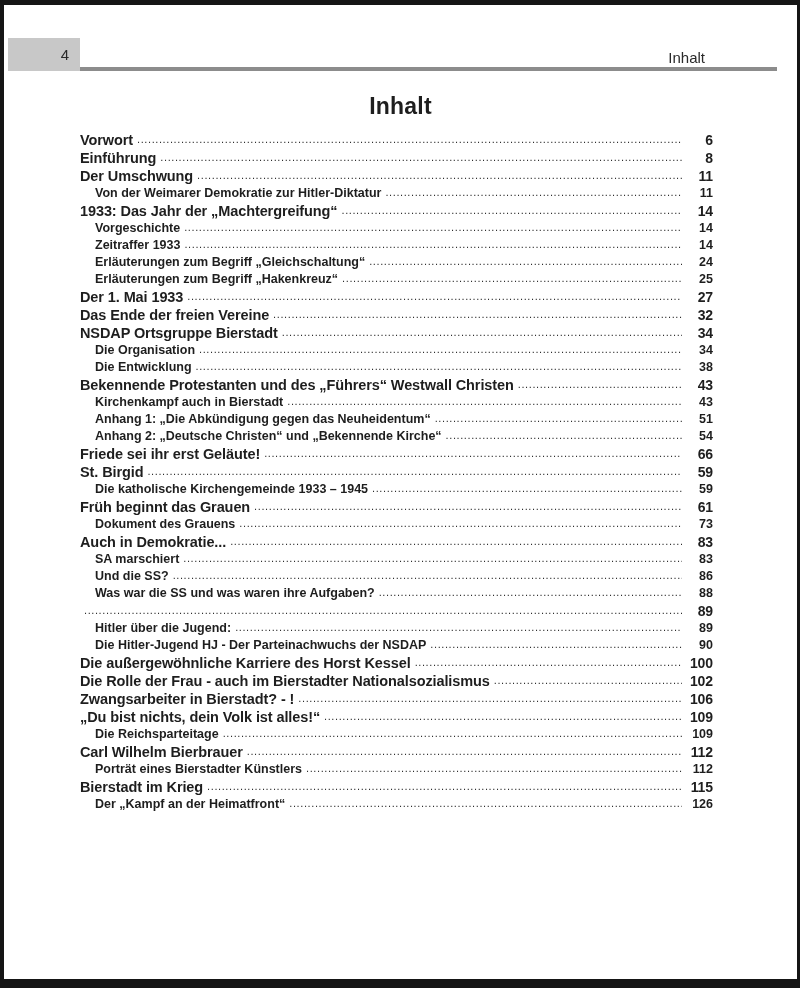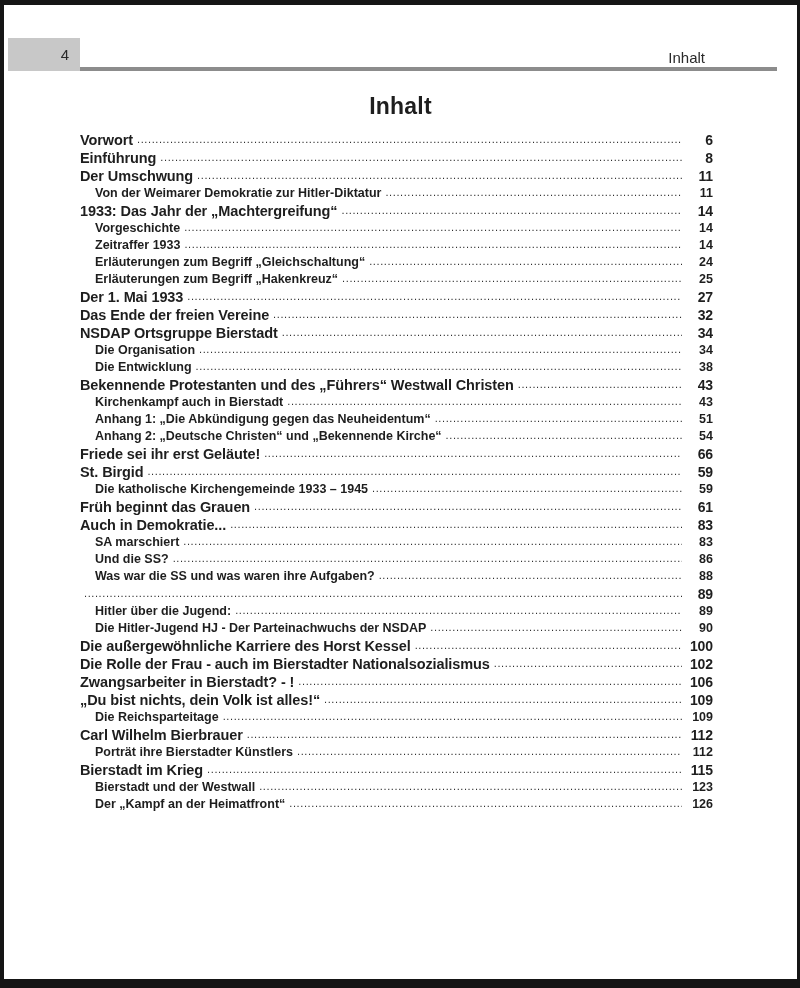--- a/index.html
+++ b/index.html
@@ -189,20 +189,25 @@
       <div class="row l2">
     <span class="label">Die katholische Kirchengemeinde 1933 – 1945</span>
     <span class="dots"></span>
     <span class="num">59</span>
   </div>
       <div class="row l1">
     <span class="label">Früh beginnt das Grauen</span>
     <span class="dots"></span>
     <span class="num">61</span>
   </div>
+      <div class="row l2">
+    <span class="label">Dokument des Grauens</span>
+    <span class="dots"></span>
+    <span class="num">73</span>
+  </div>
       <div class="row l1">
     <span class="label">Auch in Demokratie...</span>
     <span class="dots"></span>
     <span class="num">83</span>
   </div>
       <div class="row l2">
     <span class="label">SA marschiert</span>
     <span class="dots"></span>
     <span class="num">83</span>
   </div>
@@ -254,33 +259,28 @@
     <span class="label">Die Reichsparteitage</span>
     <span class="dots"></span>
     <span class="num">109</span>
   </div>
       <div class="row l1">
     <span class="label">Carl Wilhelm Bierbrauer</span>
     <span class="dots"></span>
     <span class="num">112</span>
   </div>
       <div class="row l2">
-    <span class="label">Porträt ihre Bierstadter Künstlers</span>
+    <span class="label">Porträt eines Bierstadter Künstlers</span>
     <span class="dots"></span>
     <span class="num">112</span>
   </div>
       <div class="row l1">
     <span class="label">Bierstadt im Krieg</span>
     <span class="dots"></span>
     <span class="num">115</span>
-  </div>
-      <div class="row l2">
-    <span class="label">Bierstadt und der Westwall</span>
-    <span class="dots"></span>
-    <span class="num">123</span>
   </div>
       <div class="row l2">
     <span class="label">Der „Kampf an der Heimatfront“</span>
     <span class="dots"></span>
     <span class="num">126</span>
   </div>
     </div>
 </div>
 
 </body></html>

